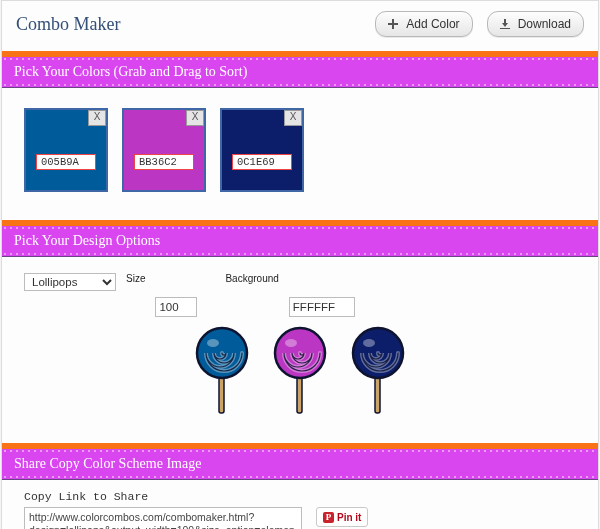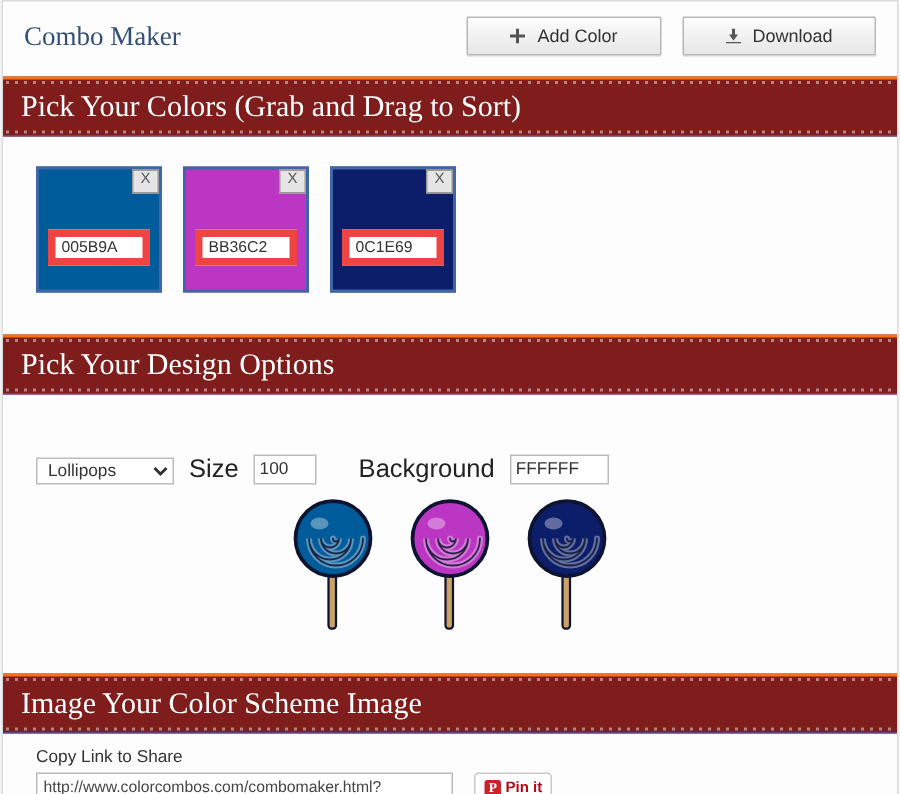--- a/index.html
+++ b/index.html
@@ -31,40 +31,40 @@
     margin-right: auto;
   }
   .header-buttons {
     display: flex;
     gap: 14px;
     margin-left: 40px;
   }
   .btn {
     background: linear-gradient(#fdfdfd, #e6e6e6);
     border: 1px solid #b8b8b8;
-    border-radius: 1px;
+    border-radius: 11px;
     height: 26px;
-    padding: 0 28px;
+    padding: 0 12px;
     display: flex;
     align-items: center;
     gap: 8px;
     font-size: 12px;
     color: #333;
     cursor: pointer;
     box-shadow: 0 1px 0 rgba(0,0,0,.08);
   }
   .btn svg { display:block; }
   
   .banner {
-    background: #7f1d1d;
+    background: #d946ef;
     color: #fff;
     font-family: Georgia, "Times New Roman", serif;
-    font-size: 20px;
+    font-size: 14px;
     padding: 7px 12px;
-    border-top: 2px solid #f97316;
+    border-top: 6px solid #f97316;
     border-bottom: 1px solid #6a4586;
     position: relative;
   }
   .banner::before, .banner::after {
     content:'';
     position:absolute;
     left:0; right:0;
     height:2px;
     background-image: radial-gradient(circle, rgba(255,255,255,.45) 1px, transparent 1px);
     background-size: 6px 2px;
@@ -97,68 +97,69 @@
     border: 1px solid #999;
     font-size: 10px;
     line-height: 12px;
     text-align: center;
     color: #555;
     cursor: pointer;
     font-family: Arial, sans-serif;
   }
   .swatch .hex {
     background: #fff;
-    border: 5px solid #ef4444;
+    border: 1px solid #ef4444;
     font-size: 10.5px;
     padding: 1px 4px;
     color: #333;
-    font-family: Liberation Sans, sans-serif;
+    font-family: Liberation Mono, monospace;
     width: 50px;
     text-align: left;
     margin-top: 24px;
   }
   
   .options-area {
     padding: 16px 22px 8px 22px;
   }
   .options-row {
     display: flex;
-    align-items: flex-end;
+    align-items: flex-start;
     gap: 10px;
     flex-wrap: wrap;
   }
   select, input[type="text"].boxed {
     border: 1px solid #bcbcbc;
     background: #fff;
     font-size: 11.5px;
     height: 18px;
     padding: 0 3px;
     color: #333;
   }
   .sel-design { width: 92px; }
   .size-input { width: 34px; margin-top: 24px; }
   .sel-units  { width: 120px; }
   .bg-input   { width: 58px; margin-top: 24px; }
-  .label { font-size: 17px; color: #222; }
+  .label { font-size: 10px; color: #222; }
   
   .preview {
     display:flex;
     justify-content:center;
     gap: 16px;
     padding: 8px 0 18px 0;
   }
   .lollipop svg { display:block; }
   
   .share-area {
     padding: 10px 22px 18px 22px;
   }
   .share-label {
     font-size: 11.5px;
     color: #333;
     margin-bottom: 4px;
+    font-family: Liberation Mono, monospace;
   }
   .share-row {
     display: flex;
     align-items: flex-start;
     gap: 14px;
   }
   .share-text {
     width: 268px;
     height: 62px;
     border: 1px solid #bcbcbc;
@@ -315,21 +316,21 @@
              a6 6 0 1 1 -12 0
              a10 10 0 1 0 20 0
              a14 14 0 1 1 -28 0
              a18 18 0 1 0 36 0" fill="none" stroke="#0e1330" stroke-width="1.2" stroke-linecap="round" opacity=".85"></path>
     <ellipse cx="22" cy="18" rx="6" ry="4" fill="#fff" opacity=".35"></ellipse>
   </svg>
         </div>
       </div>
   </div>
 
-  <div class="banner">Image Your Color Scheme Image</div>
+  <div class="banner">Share Copy Color Scheme Image</div>
 
   <div class="share-area">
     <div class="share-label">Copy Link to Share</div>
     <div class="share-row">
       <textarea class="share-text" style="">http://www.colorcombos.com/combomaker.html?design=lollipops&amp;output_width=100&amp;size_option=element&amp;colors=005B9A,BB36C2,0C1E69&amp;background_color=FFFFFF&amp;show_hex_flag=Y</textarea>
       <div class="pinit">
         <span class="p-badge">P</span>
         <span>Pin it</span>
       </div>
     </div>

